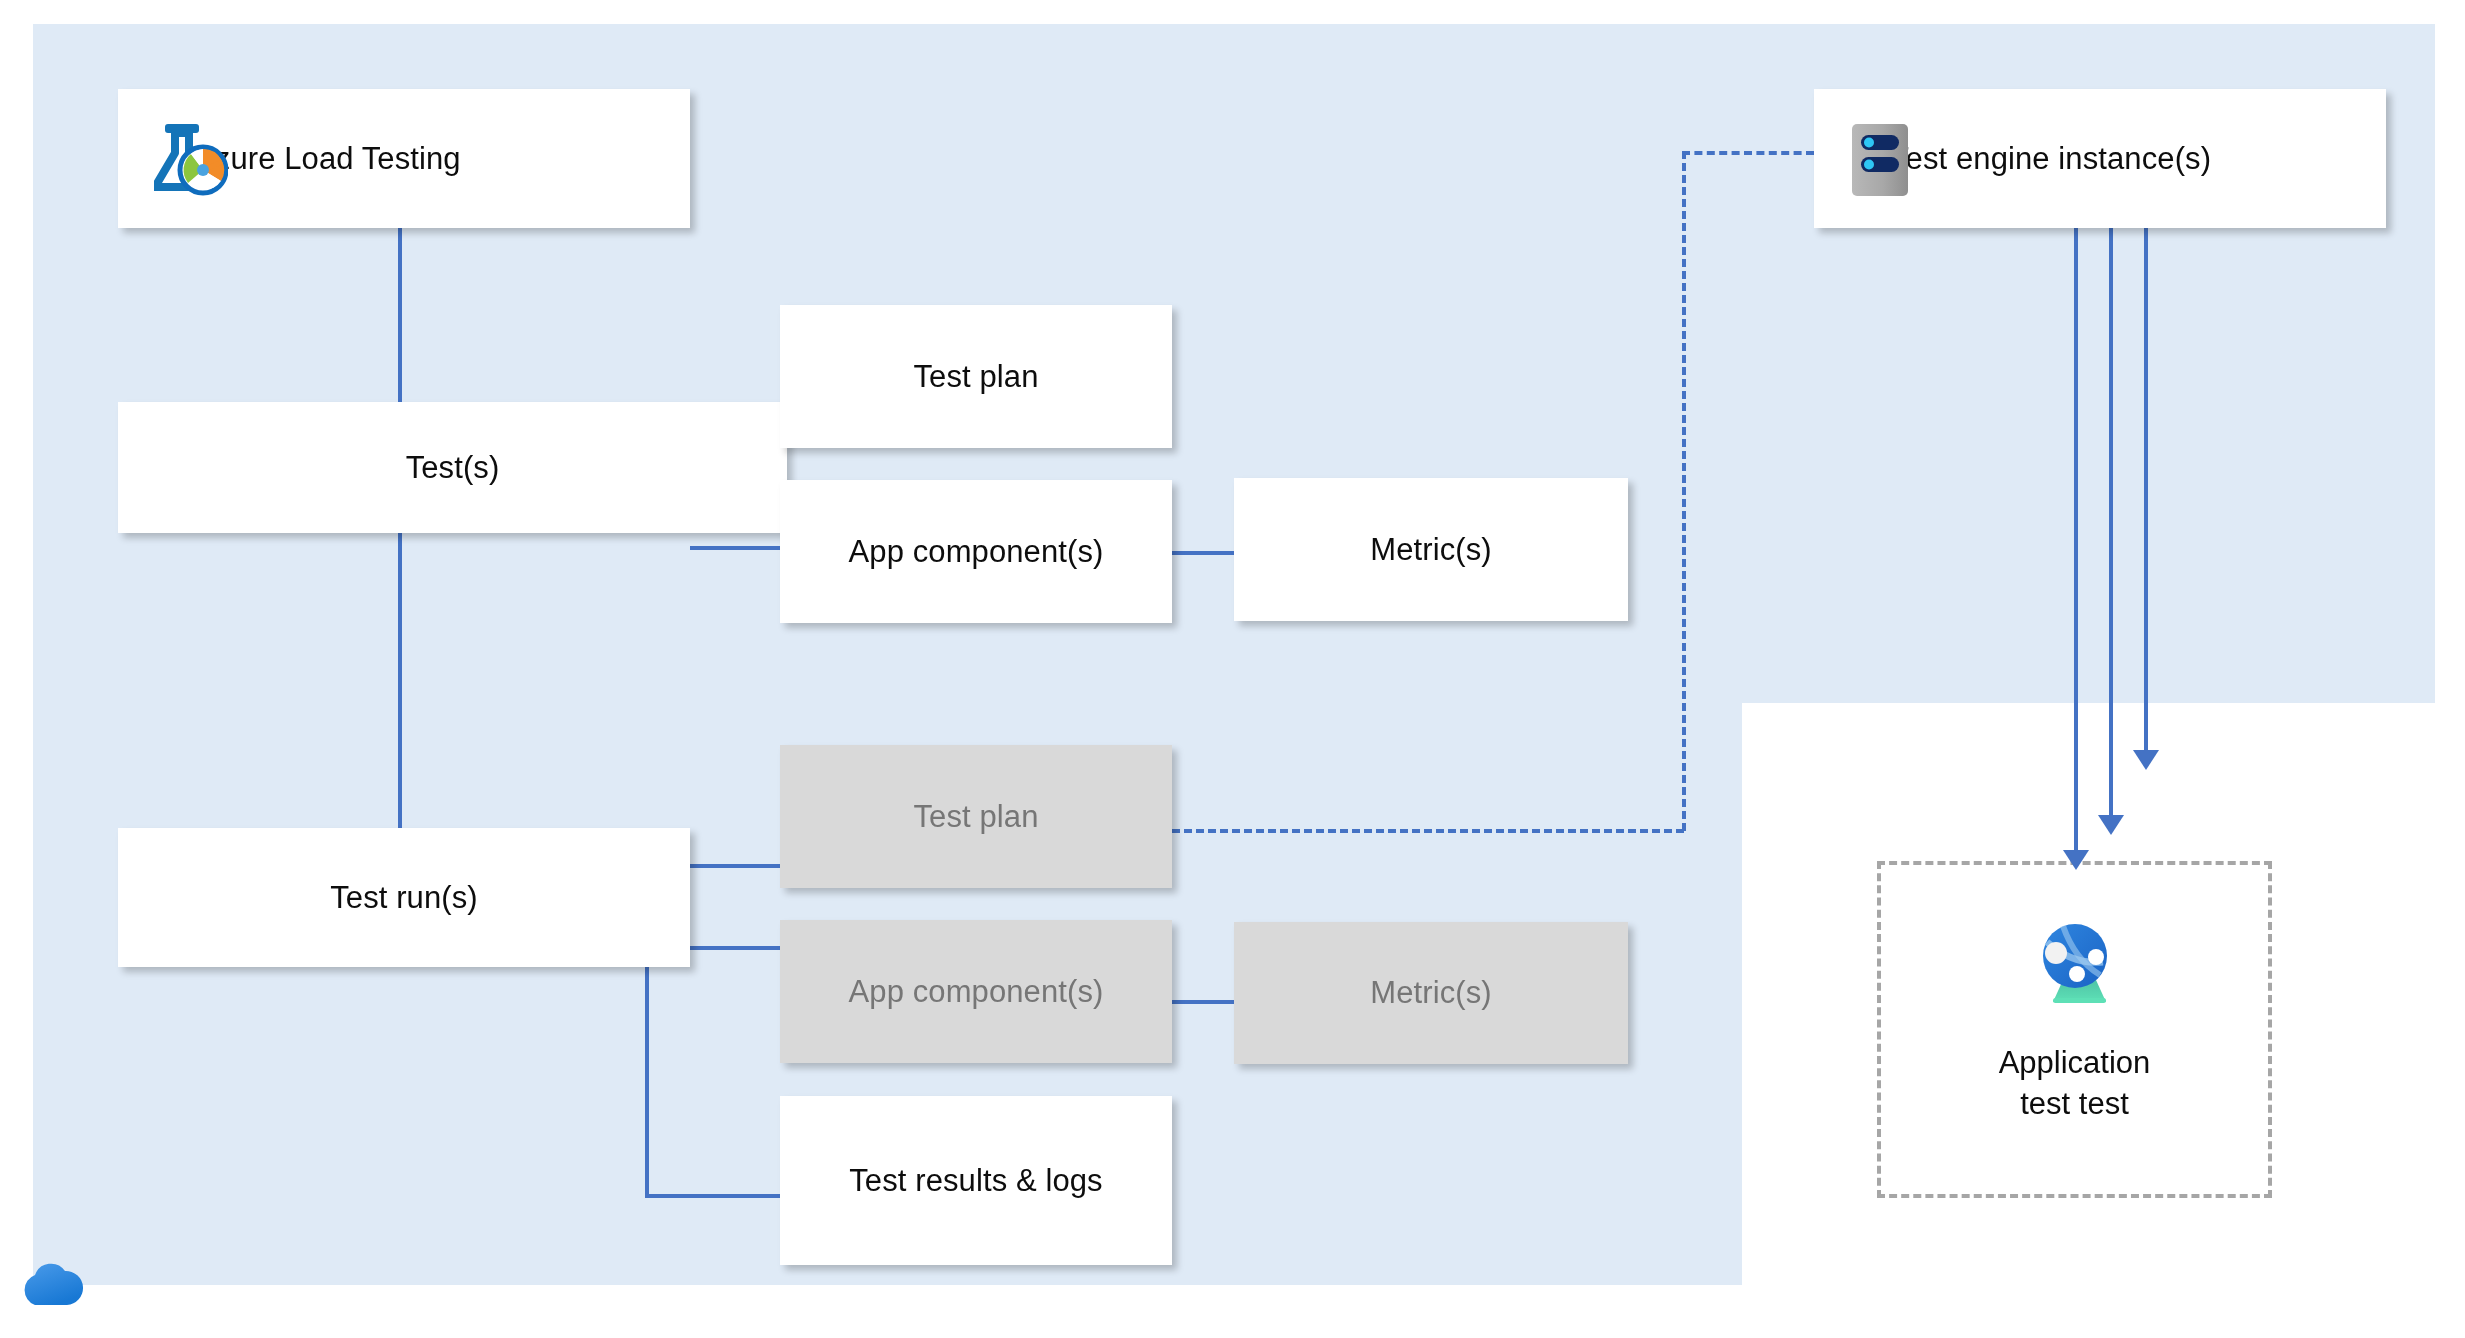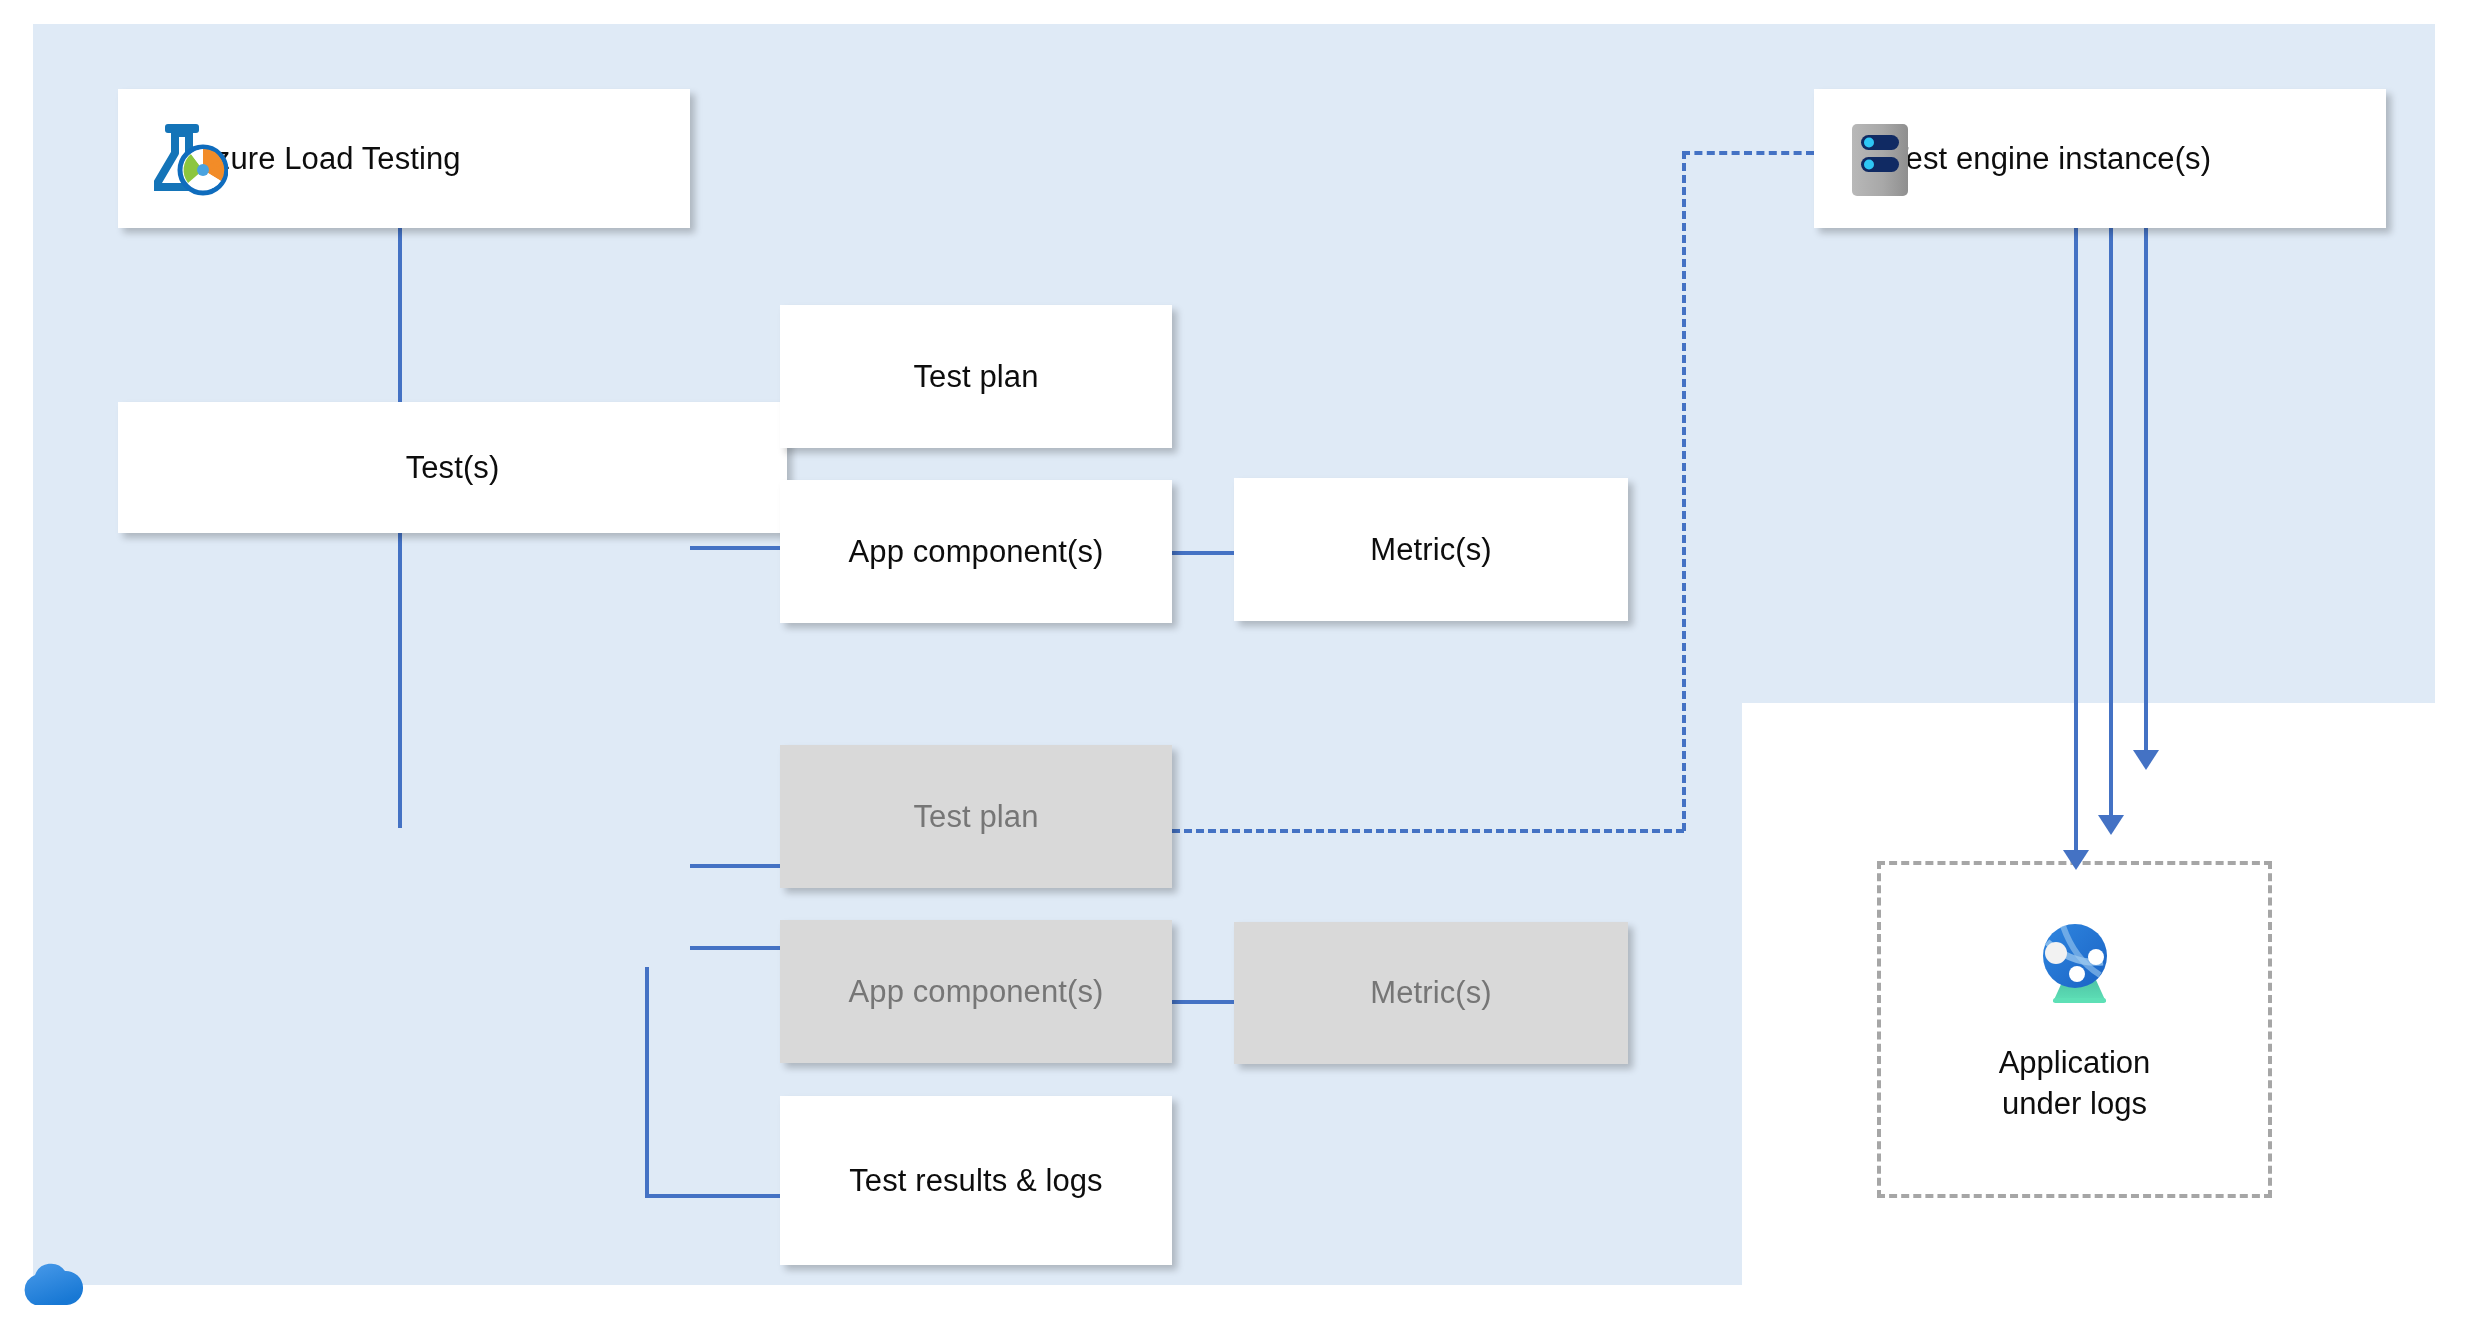--- a/index.html
+++ b/index.html
@@ -182,20 +182,23 @@
   </div>
 
   <div class="node" style="left:780px; top:480px; width:392px; height:143px;">
     <span class="label">App component(s)</span>
   </div>
 
   <div class="node" style="left:1234px; top:478px; width:394px; height:143px;">
     <span class="label">Metric(s)</span>
   </div>
 
+  <div class="node" style="left:118px; top:828px; width:572px; height:139px;">
+    <span class="label">Test run(s)</span>
+  </div>
 
   <div class="node dim" style="left:780px; top:745px; width:392px; height:143px;">
     <span class="label">Test plan</span>
   </div>
 
   <div class="node dim" style="left:780px; top:920px; width:392px; height:143px;">
     <span class="label">App component(s)</span>
   </div>
 
   <div class="node dim" style="left:1234px; top:922px; width:394px; height:142px;">
@@ -248,21 +251,21 @@
       <path d="M33 14 C40 34 52 52 70 63" stroke="#9ccaf0" stroke-width="6" fill="none" opacity="0.6"></path>
 
       <circle cx="26" cy="41" r="11" fill="#f2f2f2"></circle>
       <circle cx="66" cy="45" r="8" fill="#ffffff"></circle>
       <circle cx="47" cy="62" r="8" fill="#ffffff"></circle>
     </svg>
   </span>
 
   <div class="app-label" style="left:1877px; top:1043px; width:395px;">
     <div>Application</div>
-    <div>under logs</div>
+    <div>test test</div>
   </div>
 
   <span class="icon-wrap" style="left:15px; top:1255px; width:72px; height:52px;">
     <svg width="72" height="52" viewBox="0 0 72 52">
       <defs>
         <linearGradient id="cloudGrad" x1="0" y1="0" x2="0.5" y2="1">
           <stop offset="0%" stop-color="#4a9bea"></stop>
           <stop offset="100%" stop-color="#1878d4"></stop>
         </linearGradient>
       </defs>

